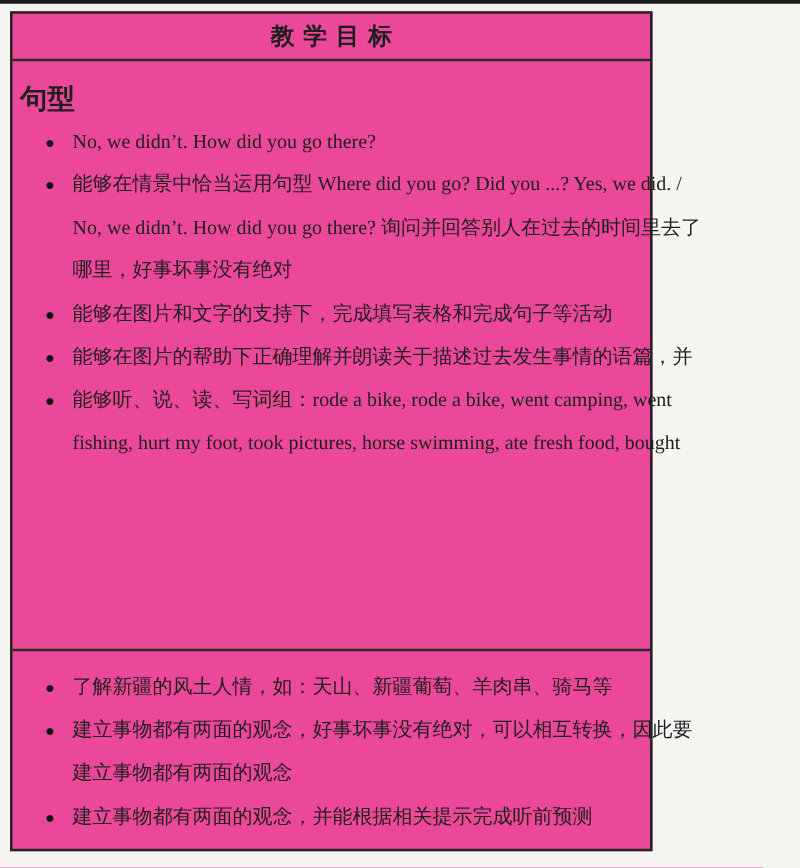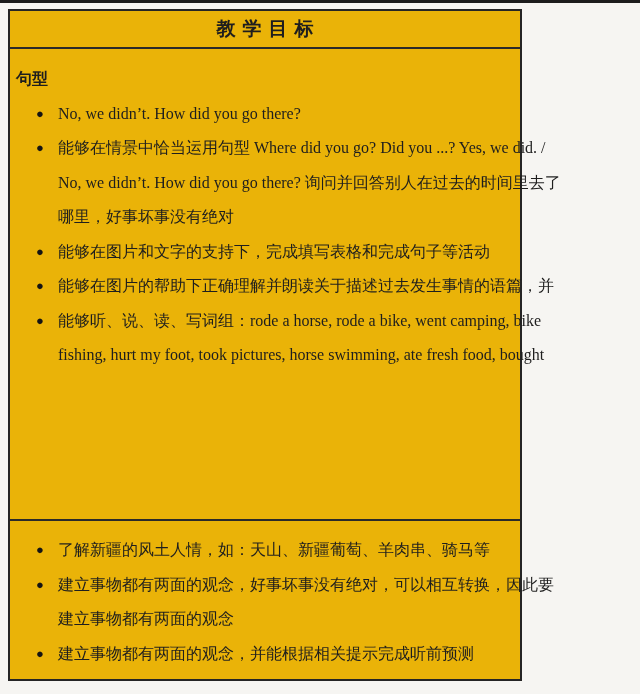--- a/index.html
+++ b/index.html
@@ -24,21 +24,21 @@
     background: #1c1c1c;
   }
   .sheet {
     position: absolute;
     left: 8px;
     top: 9px;
     box-sizing: border-box;
     width: 514px;
     height: 672px;
     border: 2px solid #252525;
-    background: #eab308;
+    background: #ec4899;
     display: flex;
     flex-direction: column;
   }
   .header-row {
     box-sizing: border-box;
     height: 38px;
     border-bottom: 2px solid #2a2a2a;
     display: flex;
     align-items: center;
     justify-content: center;
@@ -57,21 +57,21 @@
   .row3 {
     box-sizing: border-box;
     flex: 1;
     border-top: 2px solid #2a2a2a;
     padding: 12px 8px 6px 6px;
     font-size: 16px;
     line-height: 34.5px;
   }
   .sec-heading {
     font-weight: bold;
-    font-size: 16px;
+    font-size: 22px;
   }
   .bullet {
     position: relative;
     padding-left: 42px;
   }
   .dot {
     position: absolute;
     left: 20px;
     top: 0;
     font-size: 13px;
@@ -115,21 +115,21 @@
     </div>
 
     <div class="bullet">
       <span class="dot">●</span>
       <div class="ln">能够在图片的帮助下正确理解并朗读关于描述过去发生事情的语篇，并</div>
     </div>
 
 
     <div class="bullet">
       <span class="dot">●</span>
-      <div class="ln">能够听、说、读、写词组：rode a horse, rode a bike, went camping, bike</div>
+      <div class="ln">能够听、说、读、写词组：rode a bike, rode a bike, went camping, went</div>
       <div class="ln">fishing, hurt my foot, took pictures, horse swimming, ate fresh food, bought</div>
     </div>
 
   </div>
 
   <div class="row3">
 
     <div class="bullet">
       <span class="dot">●</span>
       <div class="ln">了解新疆的风土人情，如：天山、新疆葡萄、羊肉串、骑马等</div>

